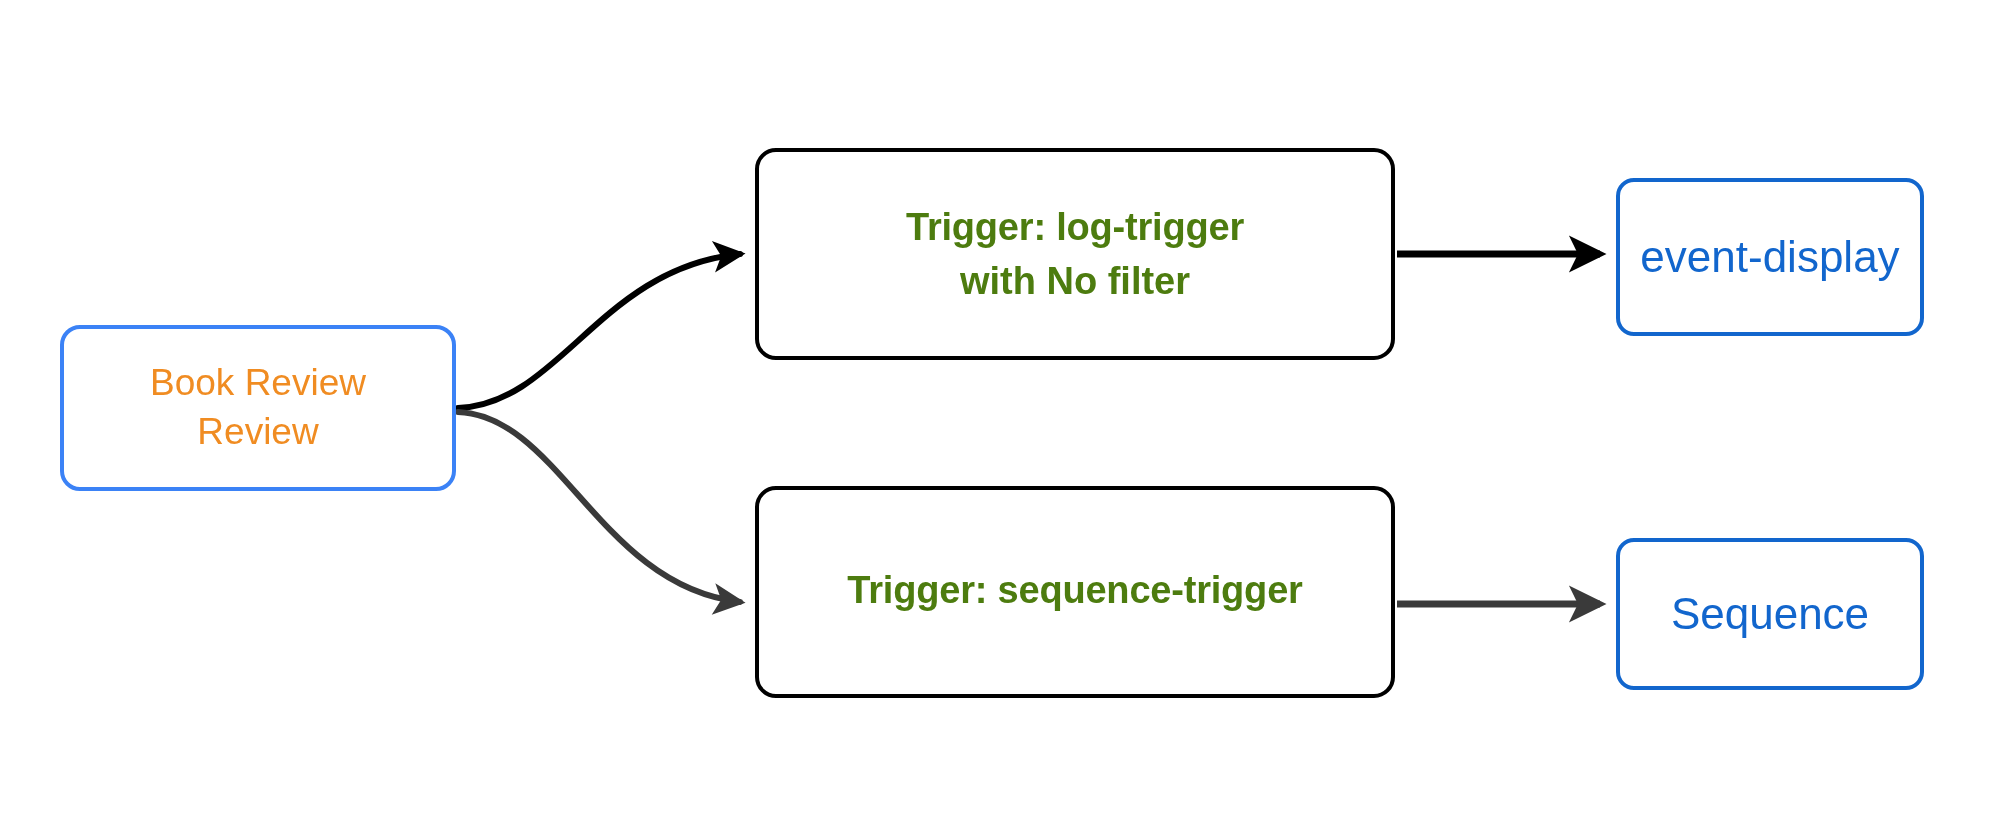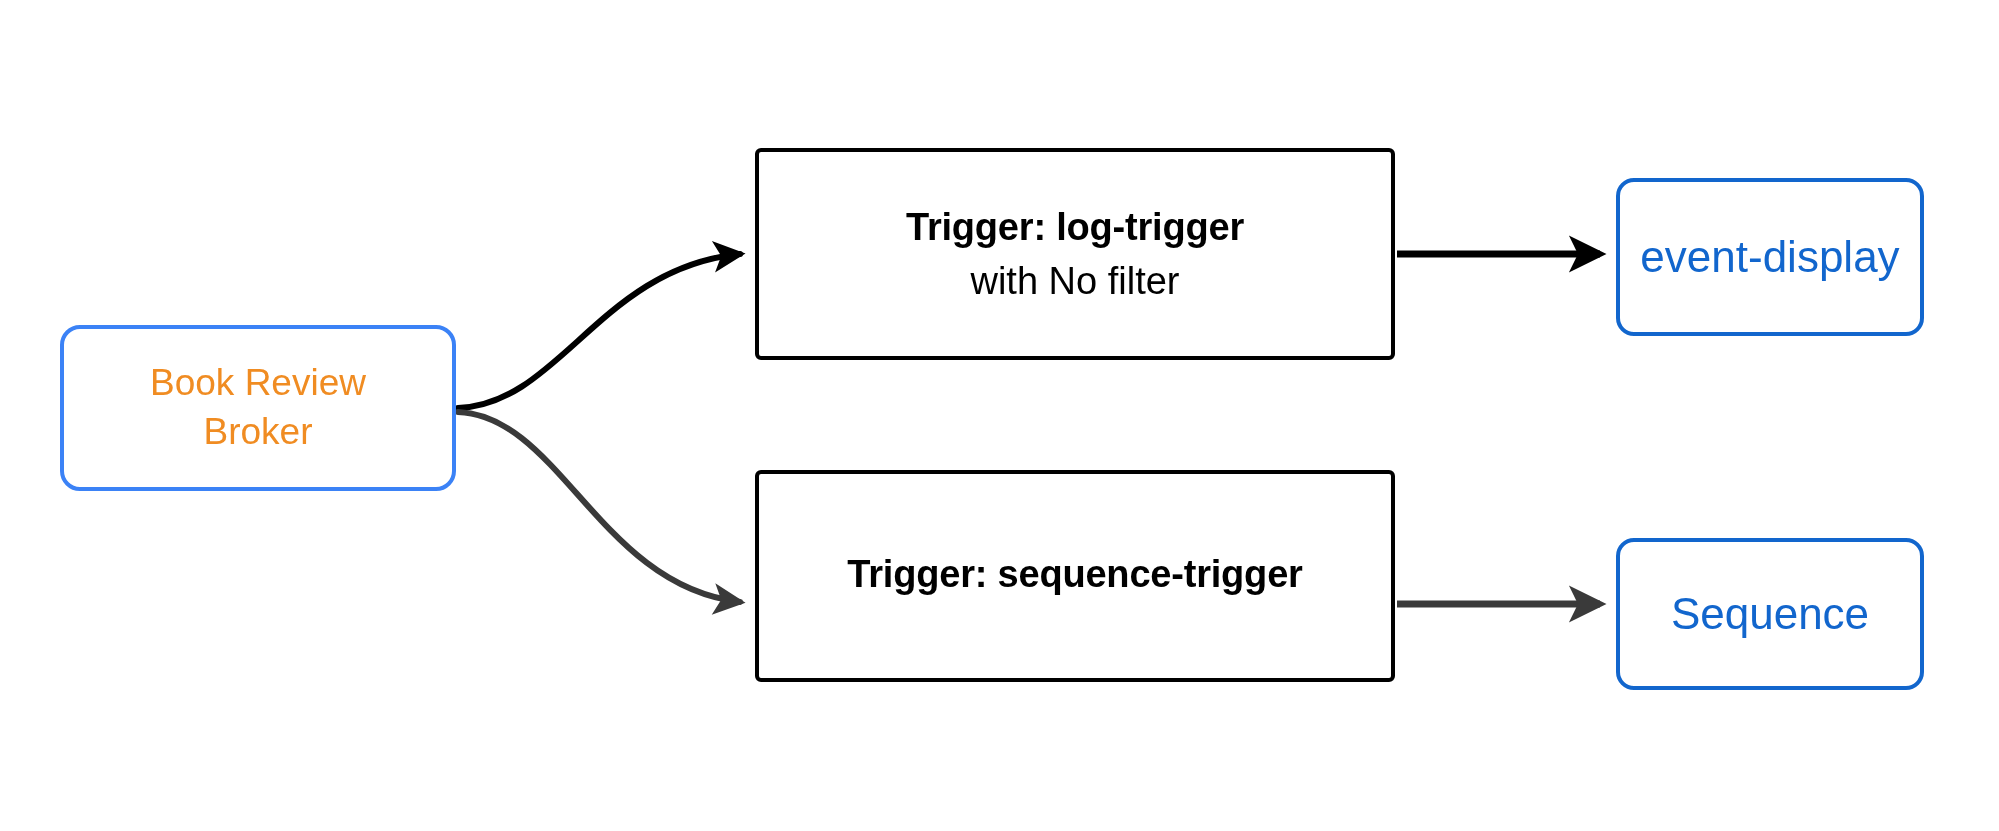--- a/index.html
+++ b/index.html
@@ -50,35 +50,35 @@
     font-size: 37px;
     font-weight: 400;
   }
   .node-source .line { display: block; }
   
   .node-trigger {
     left: 755px;
     width: 640px;
     height: 212px;
     border: 4px solid #000000;
-    border-radius: 6px;
-    color: #000000;
+    border-radius: 21px;
+    color: #4d7c0f;
   }
   .node-trigger.top { top: 148px; }
-  .node-trigger.bottom { top: 470px; }
+  .node-trigger.bottom { top: 486px; }
   .node-trigger .title {
     font-size: 38px;
     font-weight: 700;
     letter-spacing: -0.2px;
     display: block;
     margin-bottom: 4px;
   }
   .node-trigger .subtitle {
     font-size: 38px;
-    font-weight: 400;
+    font-weight: 700;
     display: block;
   }
   
   .node-sink {
     left: 1616px;
     width: 308px;
     border: 4px solid #1266cd;
     border-radius: 18px;
     color: #1266cd;
     font-size: 44px;
@@ -112,21 +112,21 @@
 
     <path d="M 458 412 C 560 416 600 586 740 602" fill="none" stroke="#3a3a3a" stroke-width="6" stroke-linecap="round" marker-end="url(#arrow-gray)"></path>
 
     <path d="M 1397 254 L 1600 254" fill="none" stroke="#000000" stroke-width="7" stroke-linecap="butt" marker-end="url(#arrow-black)"></path>
 
     <path d="M 1397 604 L 1600 604" fill="none" stroke="#3a3a3a" stroke-width="7" stroke-linecap="butt" marker-end="url(#arrow-gray)"></path>
   </svg>
 
   <div class="node node-source">
     <span class="line">Book Review</span>
-    <span class="line">Broker</span>
+    <span class="line">Review</span>
   </div>
 
   <div class="node node-trigger top">
     <span class="title">Trigger: log-trigger</span>
     <span class="subtitle">with No filter</span>
   </div>
 
   <div class="node node-trigger bottom">
     <span class="title">Trigger: sequence-trigger</span>
   </div>

